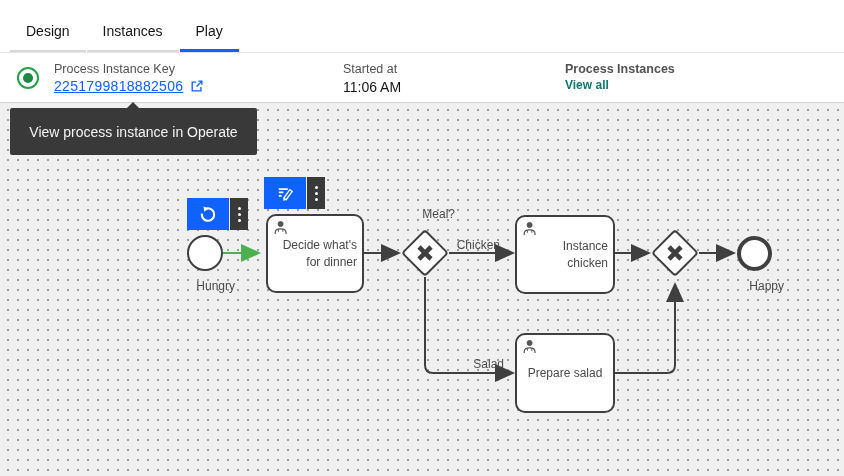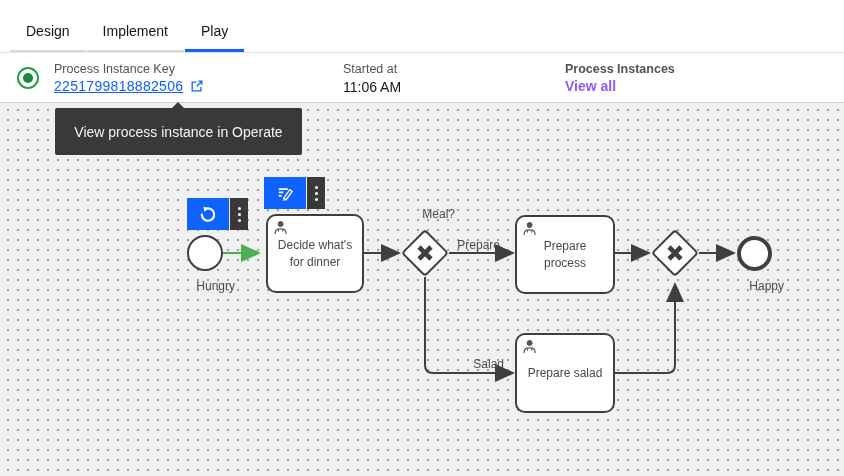--- a/index.html
+++ b/index.html
@@ -25,49 +25,49 @@
   .status-icon .dot { width:10px; height:10px; border-radius:50%; background:#1d8a43; }
   .info-col { position:absolute; top:7px; }
   .info-col .lbl { font-size:12.5px; color:#525252; line-height:18px; }
   .info-col .val { font-size:14px; color:#161616; line-height:19px; }
   .col-key { left:54px; }
   .col-started { left:310px;margin-left:33px; }
   .col-instances { left:565px;font-weight:bold; }
   .key-row { display:flex; align-items:center; gap:7px; }
   .key-link { font-size:14px; color:#0f62fe; text-decoration:underline;
               letter-spacing:.3px; cursor:pointer; }
-  .blue-link { font-size:14px; color:#8b5cf6; cursor:pointer; }
+  .blue-link { font-size:12px; color:#0f766e; cursor:pointer; }
 
   
   .canvas { position:absolute; left:0; top:103px; width:844px; height:373px;
             background-color:#f0f0f0;
             background-image:radial-gradient(#9c9c9c 1px, transparent 1.1px);
             background-size:10px 10px; background-position:3px 2px; }
 
   .flows { position:absolute; left:0; top:0; width:844px; height:373px; }
 
   
   .tooltip { position:absolute; left:10px; top:5px; width:247px; height:47px;
              background:#393939; color:#f4f4f4; font-size:14px;
              display:flex; align-items:center; justify-content:center;
-             border-radius:2px; z-index:30;margin-left:45px; }
+             border-radius:2px; z-index:30; }
   .tooltip::before { content:""; position:absolute; top:-6px; left:117px;
                      border-left:6px solid transparent; border-right:6px solid transparent;
                      border-bottom:6px solid #393939; }
 
   
   .event { position:absolute; background:#fff; border-radius:50%; }
   .start-event { left:187px; top:132px; width:36px; height:36px; border:2.5px solid #3f3f3f; }
   .end-event   { left:737px; top:133px; width:35px; height:35px; border:4px solid #3f3f3f; }
 
   .node-label { position:absolute; width:60px; text-align:right; font-size:12px;
                 color:#4a4a4a; line-height:14px; }
 
   .task { position:absolute; background:#fff; border:2px solid #3f3f3f; border-radius:10px;
-          display:flex; align-items:center; justify-content:center; text-align:center;
+          display:flex; align-items:center; justify-content:center; text-align:right;
           font-size:12px; color:#4a4a4a; line-height:17px; padding:0 5px; }
   .task-decide  { left:266px; top:111px; width:98px;  height:79px; }
   .task-chicken { left:515px; top:112px; width:100px; height:79px; }
   .task-salad   { left:515px; top:230px; width:100px; height:80px; }
   .task .user-ico { position:absolute; left:5px; top:4px; }
 
   .gateway { position:absolute; width:34px; height:34px; background:#fff;
              border:2px solid #3f3f3f; border-radius:4px; transform:rotate(45deg); }
   .gw-split { left:408px; top:133px; }
   .gw-join  { left:658px; top:133px; }
@@ -85,21 +85,21 @@
                gap:3px; cursor:pointer; }
   .kebab-btn i { width:3px; height:3px; border-radius:50%; background:#fff; }
 </style>
 </head>
 <body>
 
 <div class="app">
 
   <div class="tabbar">
     <div class="tab">Design</div>
-    <div class="tab">Implement</div>
+    <div class="tab">Instances</div>
     <div class="tab active">Play</div>
   </div>
 
   <div class="instance-bar">
     <span class="status-icon">
       <span class="dot"></span>
     </span>
 
     <div class="info-col col-key">
       <div class="lbl">Process Instance Key</div>
@@ -166,32 +166,32 @@
 
     <div class="gateway gw-split">
       <span class="gw-x">
         <svg width="22" height="22" viewBox="0 0 22 22">
           <path d="M5 5 L17 17 M17 5 L5 17" stroke="#3f3f3f" stroke-width="4.6"></path>
         </svg>
       </span>
     </div>
     <div class="node-label" style="left:395px; top:104px;">Meal?</div>
 
-    <div class="node-label" style="left:440px; top:135px;">Prepare</div>
+    <div class="node-label" style="left:440px; top:135px;">Chicken</div>
     <div class="node-label" style="left:444px; top:254px;">Salad</div>
 
     <div class="task task-chicken">
       <span class="user-ico">
         <svg width="16" height="16" viewBox="0 0 16 16">
           <circle cx="7.6" cy="4" r="2.5" fill="#555" stroke="#555" stroke-width="1"></circle>
           <path d="M2.2 14 V12.6 C2.2 10.2 4.6 8.9 7.6 8.9 C10.6 8.9 13 10.2 13 12.6 V14" fill="none" stroke="#555" stroke-width="1.2"></path>
           <path d="M5.4 9.4 v2.4 M9.8 9.4 v2.4" stroke="#555" stroke-width="1"></path>
         </svg>
       </span>
-      <span>Prepare process</span>
+      <span>Instance chicken</span>
     </div>
 
     <div class="task task-salad">
       <span class="user-ico">
         <svg width="16" height="16" viewBox="0 0 16 16">
           <circle cx="7.6" cy="4" r="2.5" fill="#555" stroke="#555" stroke-width="1"></circle>
           <path d="M2.2 14 V12.6 C2.2 10.2 4.6 8.9 7.6 8.9 C10.6 8.9 13 10.2 13 12.6 V14" fill="none" stroke="#555" stroke-width="1.2"></path>
           <path d="M5.4 9.4 v2.4 M9.8 9.4 v2.4" stroke="#555" stroke-width="1"></path>
         </svg>
       </span>

